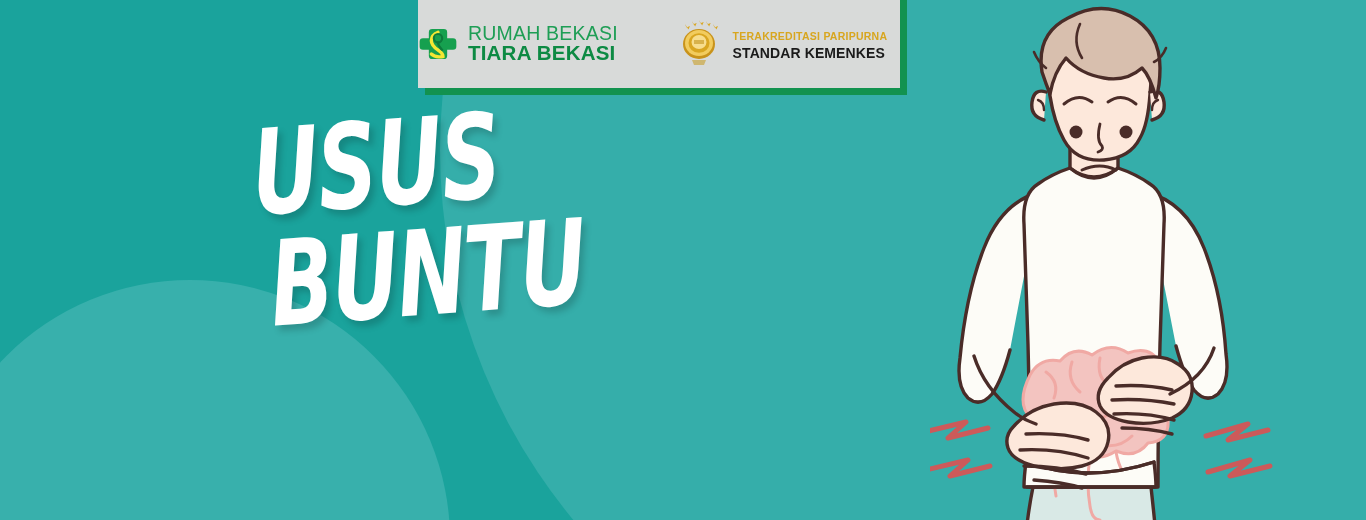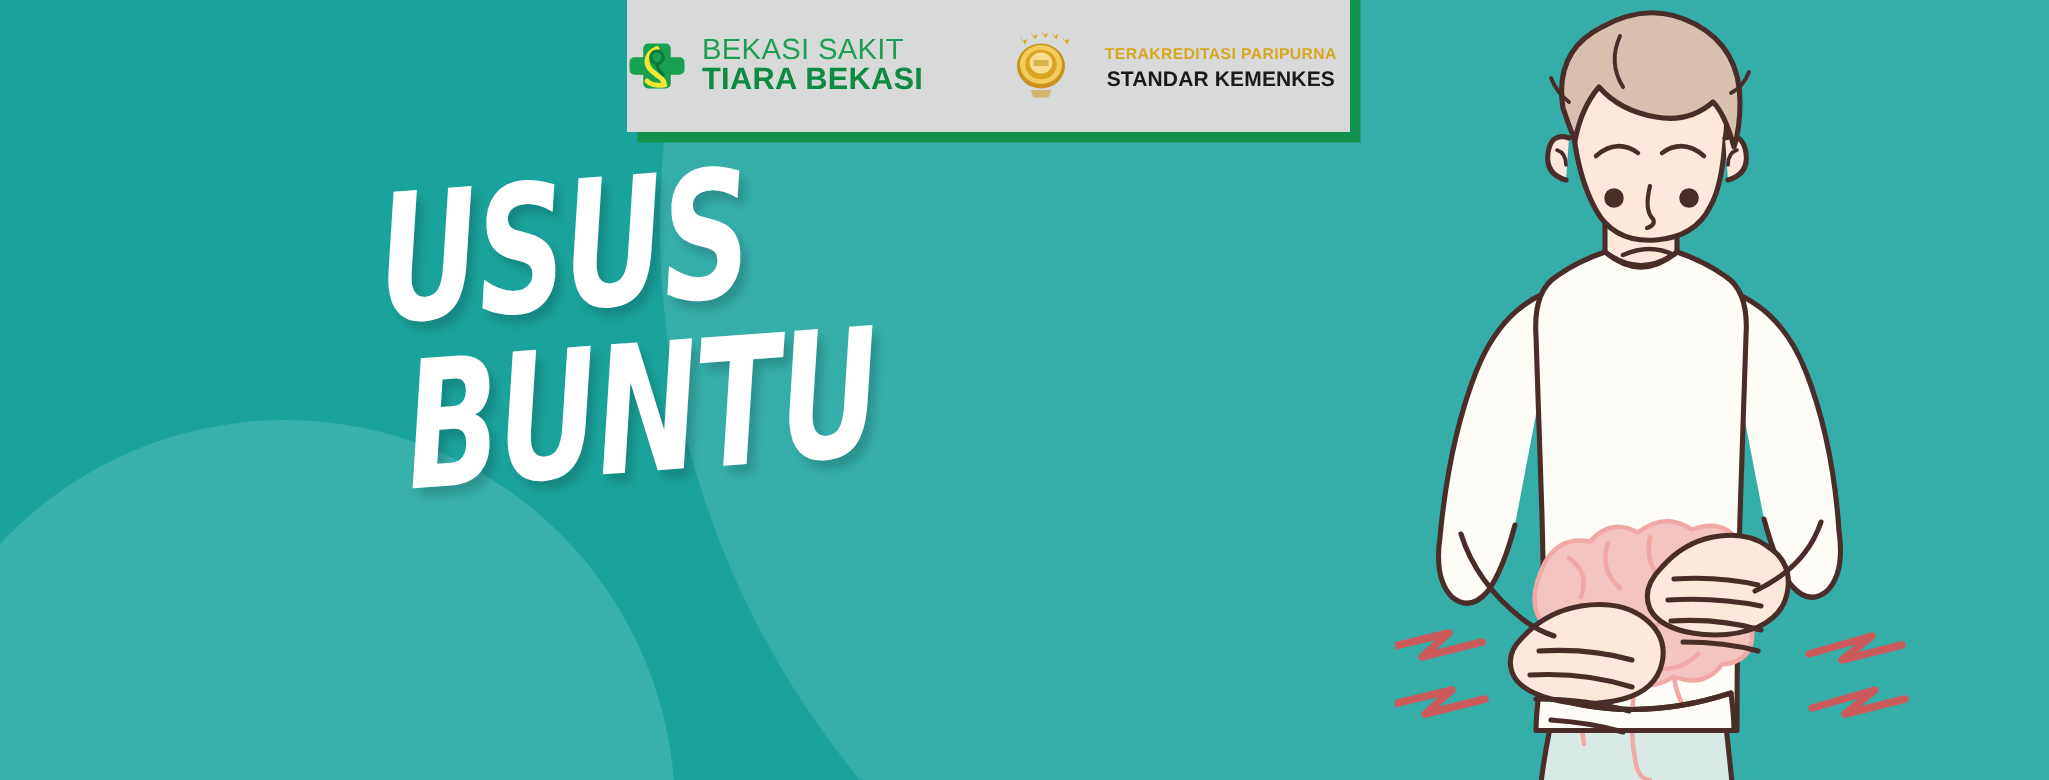--- a/index.html
+++ b/index.html
@@ -78,21 +78,21 @@
     white-space: nowrap;
   }
   .hosp-line2 {
     font-size: 20.5px;
     letter-spacing: .2px;
     color: #0d8a43;
     font-weight: 700;
     white-space: nowrap;
   }
   .accr-medal { width: 48px; height: 56px; flex: 0 0 auto; }
-  .accr-text { line-height: 1.12; text-align: center; }
+  .accr-text { line-height: 1.12; }
   .accr-line1 {
     font-size: 10.5px;
     font-weight: 700;
     letter-spacing: .25px;
     color: #d8a61f;
     white-space: nowrap;
   }
   .accr-line2 {
     font-size: 14px;
     font-weight: 700;
@@ -163,21 +163,21 @@
     <div class="logo-block">
       <span class="hosp-mark">
         <svg viewBox="0 0 48 48" width="40" height="40">
           <path d="M17 6h14a4 4 0 0 1 4 4v7h7a4 4 0 0 1 4 4v6a4 4 0 0 1-4 4h-7v7a4 4 0 0 1-4 4H17a4 4 0 0 1-4-4v-7H6a4 4 0 0 1-4-4v-6a4 4 0 0 1 4-4h7v-7a4 4 0 0 1 4-4z" fill="#16a04f"></path>
           <path d="M24 10c-5 2-8 6-8 10 0 6 5 9 9 12 3 2 5 4 5 7 0 0-9 2-14-3" fill="none" stroke="#f4e733" stroke-width="4" stroke-linecap="round"></path>
           <circle cx="24" cy="17" r="5" fill="none" stroke="#0d7a3c" stroke-width="2.6"></circle>
           <path d="M24 22c0 5 3 7 5 9" fill="none" stroke="#0d7a3c" stroke-width="2.6" stroke-linecap="round"></path>
         </svg>
       </span>
       <span class="hosp-text">
-        <span class="hosp-line1">BEKASI SAKIT</span>
+        <span class="hosp-line1">RUMAH BEKASI</span>
         <span class="hosp-line2">TIARA BEKASI</span>
       </span>
     </div>
 
     <div class="logo-block">
       <span class="accr-medal">
         <svg viewBox="0 0 48 56" width="48" height="56">
           <g fill="#d9a621">
             <path d="M10 8l1.4 3.4L15 10l-1.6 3.6z"></path>
             <path d="M17 5l1.3 3.3 3.4-1.4-1.6 3.5z"></path>

